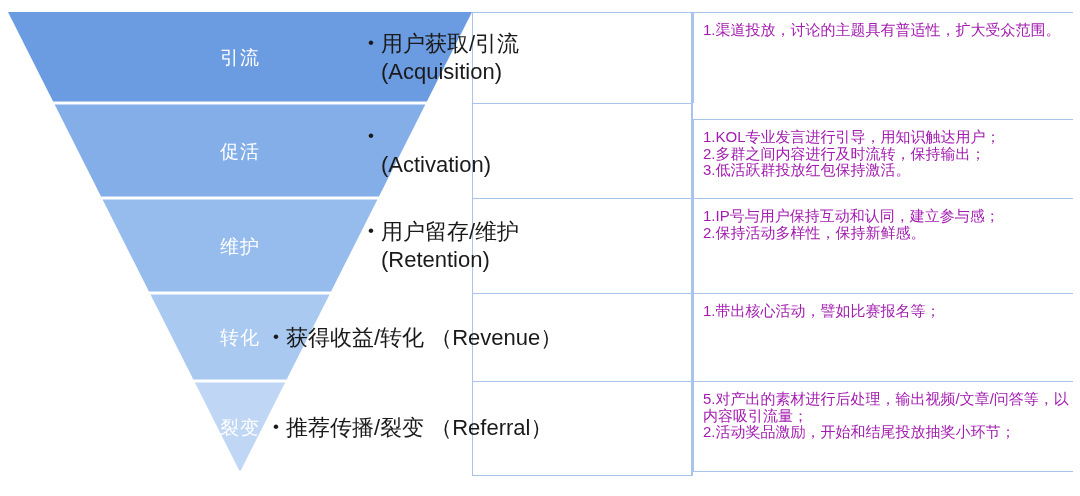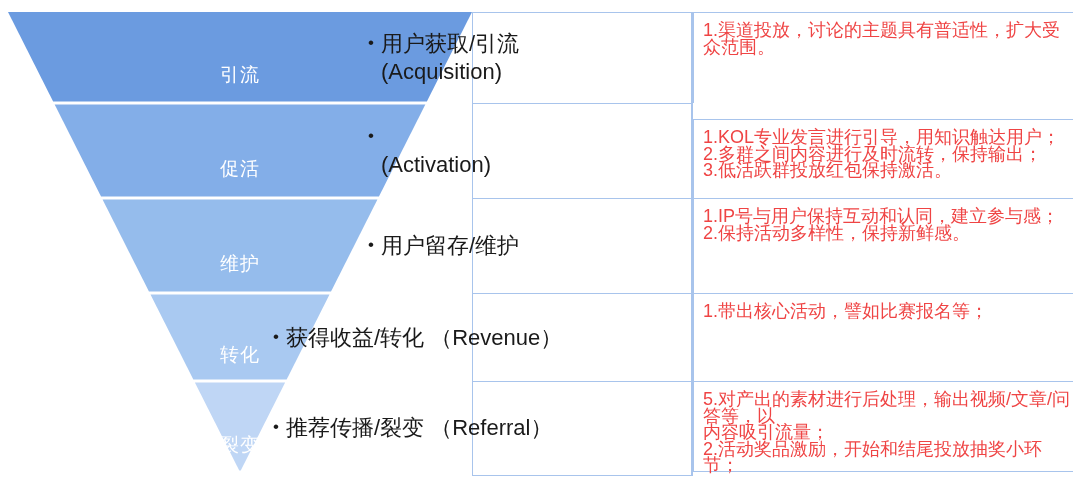--- a/index.html
+++ b/index.html
@@ -30,21 +30,20 @@
   .funnel-stage-label {
     position: absolute;
     color: #ffffff;
     font-size: 19px;
     line-height: 1;
     letter-spacing: 1px;
     white-space: nowrap;
     text-align: center;
     transform: translate(-50%, -50%);
     pointer-events: none;
-    margin-top: 17px;
   }
 
   
   #middle-column {
     position: absolute;
     left: 472px;
     top: 12px;
     width: 221px;
     height: 464px;
     border: 1px solid #a8c4ec;
@@ -100,23 +99,23 @@
     position: absolute;
     left: 0;
     width: 380px;
     box-sizing: border-box;
     border-left: 1px solid #a8c4ec;
     border-top: 1px solid #a8c4ec;
     padding: 9px 0 0 9px;
   }
   .right-cell.last { border-bottom: 1px solid #a8c4ec; }
   .right-note {
-    font-size: 18px;
+    font-size: 15px;
     line-height: 16.5px;
-    color: #ef4444;
+    color: #a21caf;
     white-space: pre-line;
     letter-spacing: 0px;
   }
 </style>
 </head>
 <body>
 
 <div id="stage">
 
   <svg id="funnel-svg" viewBox="0 0 1080 496" preserveAspectRatio="none" aria-hidden="true">
@@ -146,21 +145,21 @@
       </div>
       <div class="mid-cell" style="top: 91px; height: 95px;">
         <div class="mid-bullet-row narrow">
           <span class="bullet-dot">•</span>
           <span class="mid-text two-line"><br><span>(Activation)</span></span>
         </div>
       </div>
       <div class="mid-cell" style="top: 186px; height: 95px;">
         <div class="mid-bullet-row narrow">
           <span class="bullet-dot">•</span>
-          <span class="mid-text two-line"><span>用户留存/维护</span><br></span>
+          <span class="mid-text two-line"><span>用户留存/维护</span><br><span>(Retention)</span></span>
         </div>
       </div>
       <div class="mid-cell" style="top: 281px; height: 88px;">
         <div class="mid-bullet-row">
           <span class="bullet-dot">•</span>
           <span class="mid-text one-line"><span>获得收益/转化</span> <span>（Revenue）</span></span>
         </div>
       </div>
       <div class="mid-cell last" style="top: 369px; height: 91px;">
         <div class="mid-bullet-row">

